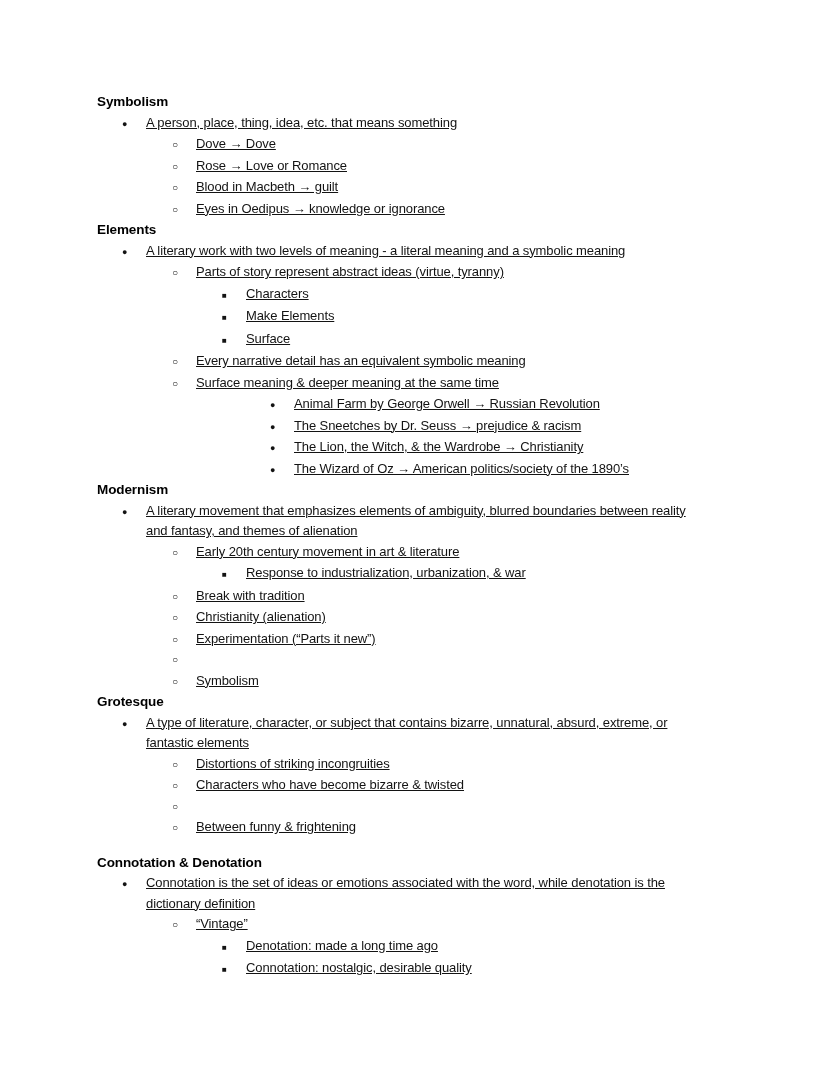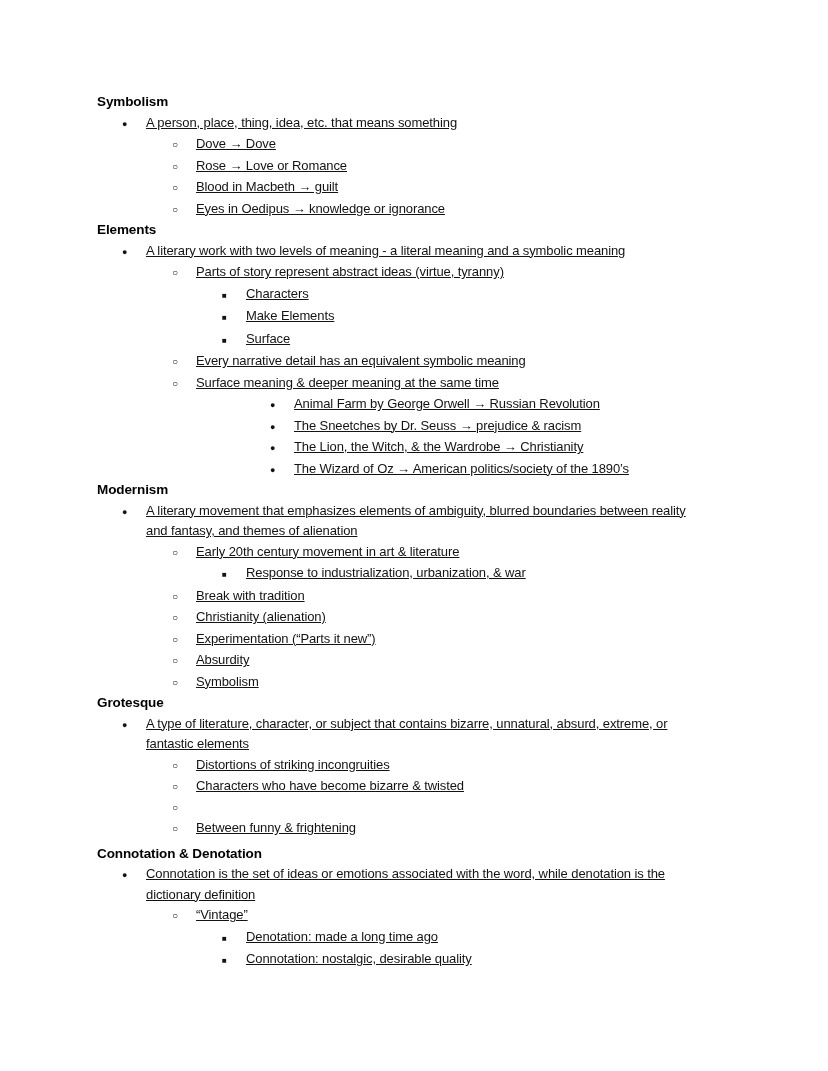--- a/index.html
+++ b/index.html
@@ -46,21 +46,21 @@
     flex: 1 1 auto;
     text-decoration: underline;
   }
   .lvl1 { padding-left: 25px; }
   .lvl2 { padding-left: 75px; }
   .lvl3 { padding-left: 125px; }
   .lvl4 { padding-left: 173px; }
   .marker-disc   { font-size: 9px;  }
   .marker-circle { font-size: 10px; }
   .marker-square { font-size: 8px;  }
-  .gap-before { margin-top: 4px; }
+  .gap-before { margin-top: 14px; }
 </style>
 </head>
 <body>
 
 <div class="page">
   <div class="content">
       <div class="heading">Symbolism</div>
       <div class="item lvl1">
         <span class="marker marker-disc">●</span>
         <span class="text">A person, place, thing, idea, etc. that means something</span>
@@ -146,21 +146,20 @@
       <div class="item lvl2">
         <span class="marker marker-circle">○</span>
         <span class="text">Christianity (alienation)</span>
       </div>
       <div class="item lvl2">
         <span class="marker marker-circle">○</span>
         <span class="text">Experimentation (“Parts it new”)</span>
       </div>
       <div class="item lvl2">
         <span class="marker marker-circle">○</span>
-        <span class="text">Absurdity</span>
       </div>
       <div class="item lvl2">
         <span class="marker marker-circle">○</span>
         <span class="text">Symbolism</span>
       </div>
       <div class="heading">Grotesque</div>
       <div class="item lvl1">
         <span class="marker marker-disc">●</span>
         <span class="text">A type of literature, character, or subject that contains bizarre, unnatural, absurd, extreme, or fantastic elements</span>
       </div>

